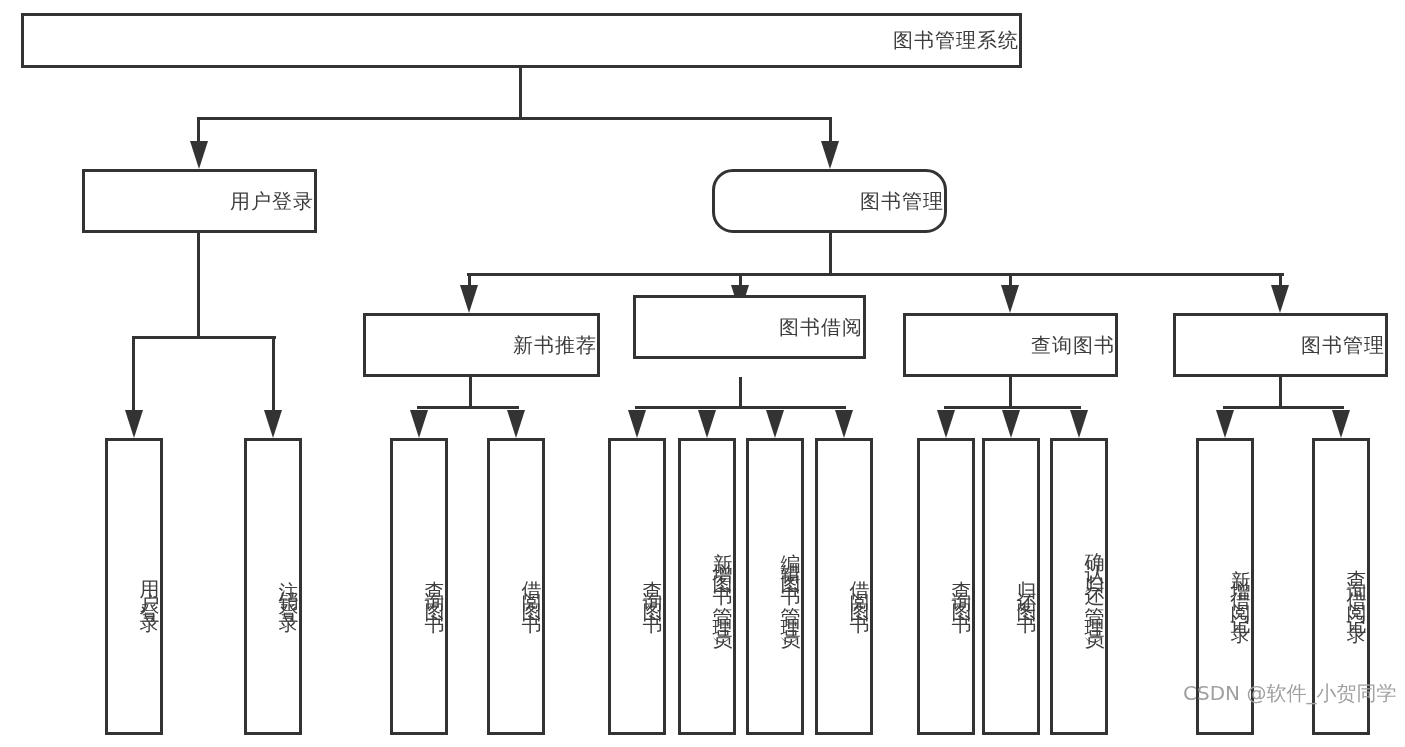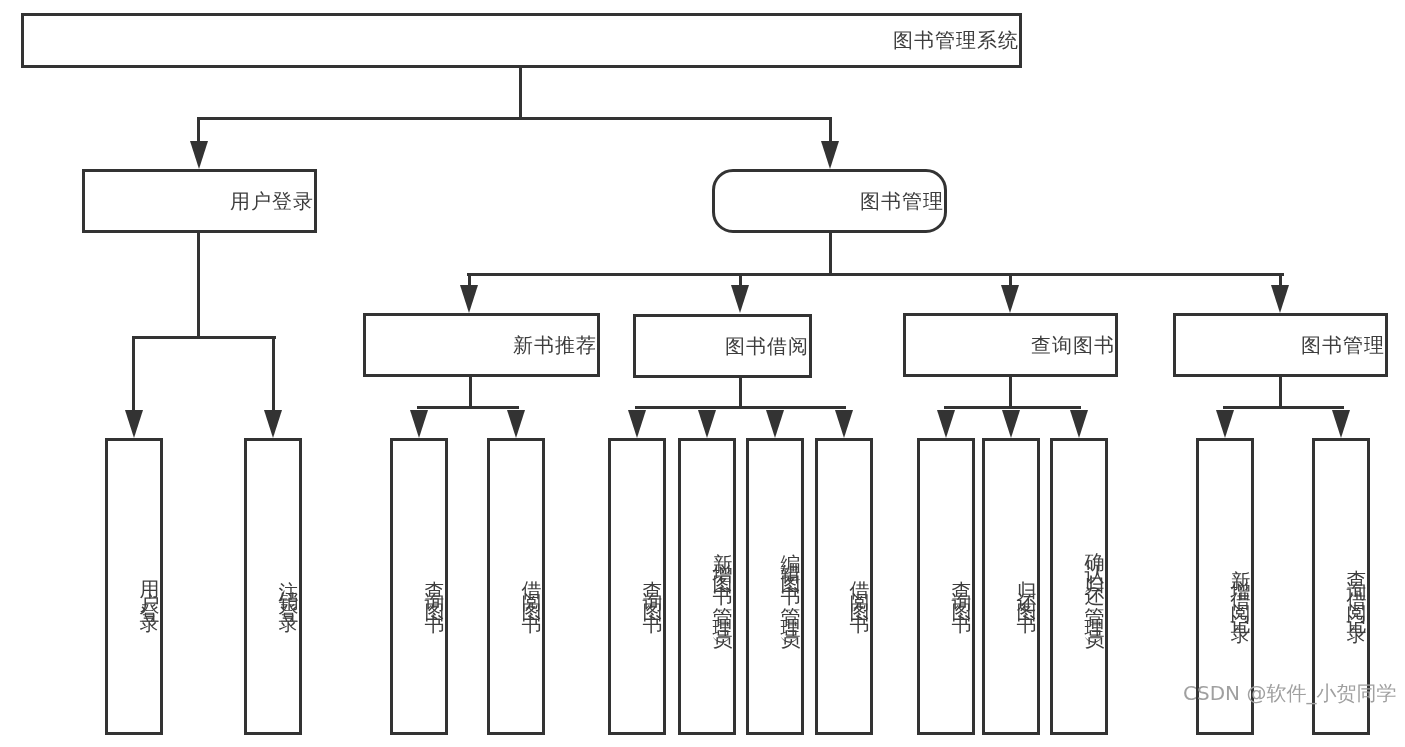--- a/index.html
+++ b/index.html
@@ -85,21 +85,21 @@
   <div class="line" style="left:1009px; top:273px; width:3px; height:17px;"></div>
   <div class="line" style="left:1279px; top:273px; width:3px; height:17px;"></div>
   <div class="arrow" style="left:460px; top:285px;"></div>
   <div class="arrow" style="left:731px; top:285px;"></div>
   <div class="arrow" style="left:1001px; top:285px;"></div>
   <div class="arrow" style="left:1271px; top:285px;"></div>
 
   <div class="box hbox" style="left:363px; top:313px; width:237px; height:64px;">
     <span>新书推荐</span>
   </div>
-  <div class="box hbox" style="left:633px; top:314px; width:179px; height:64px;">
+  <div class="box hbox" style="left:633px; top:295px; width:233px; height:64px;">
     <span>图书借阅</span>
   </div>
   <div class="box hbox" style="left:903px; top:313px; width:215px; height:64px;">
     <span>查询图书</span>
   </div>
   <div class="box hbox" style="left:1173px; top:313px; width:215px; height:64px;">
     <span>图书管理</span>
   </div>
 
   <div class="line" style="left:469px; top:377px; width:3px; height:31px;"></div>

